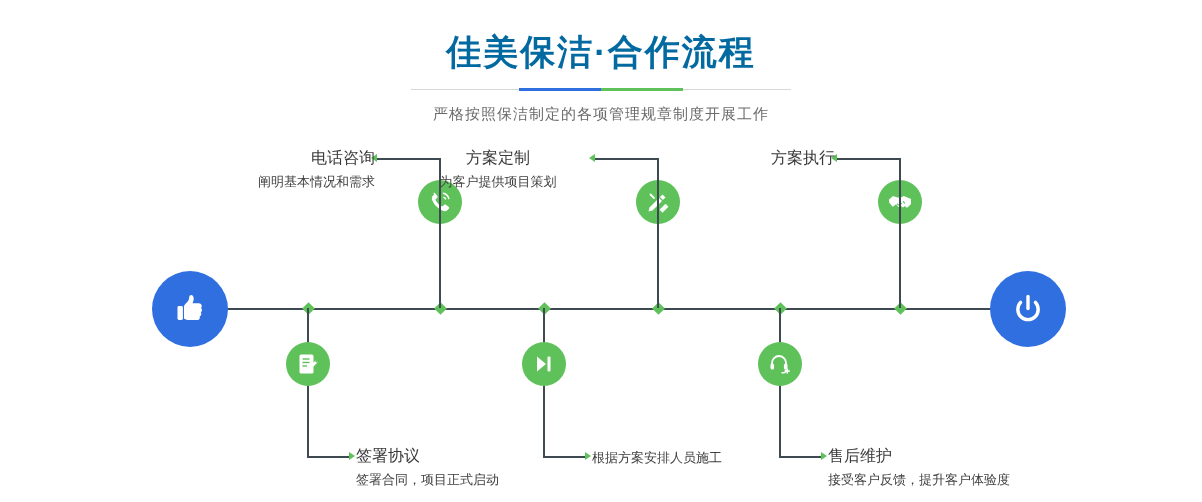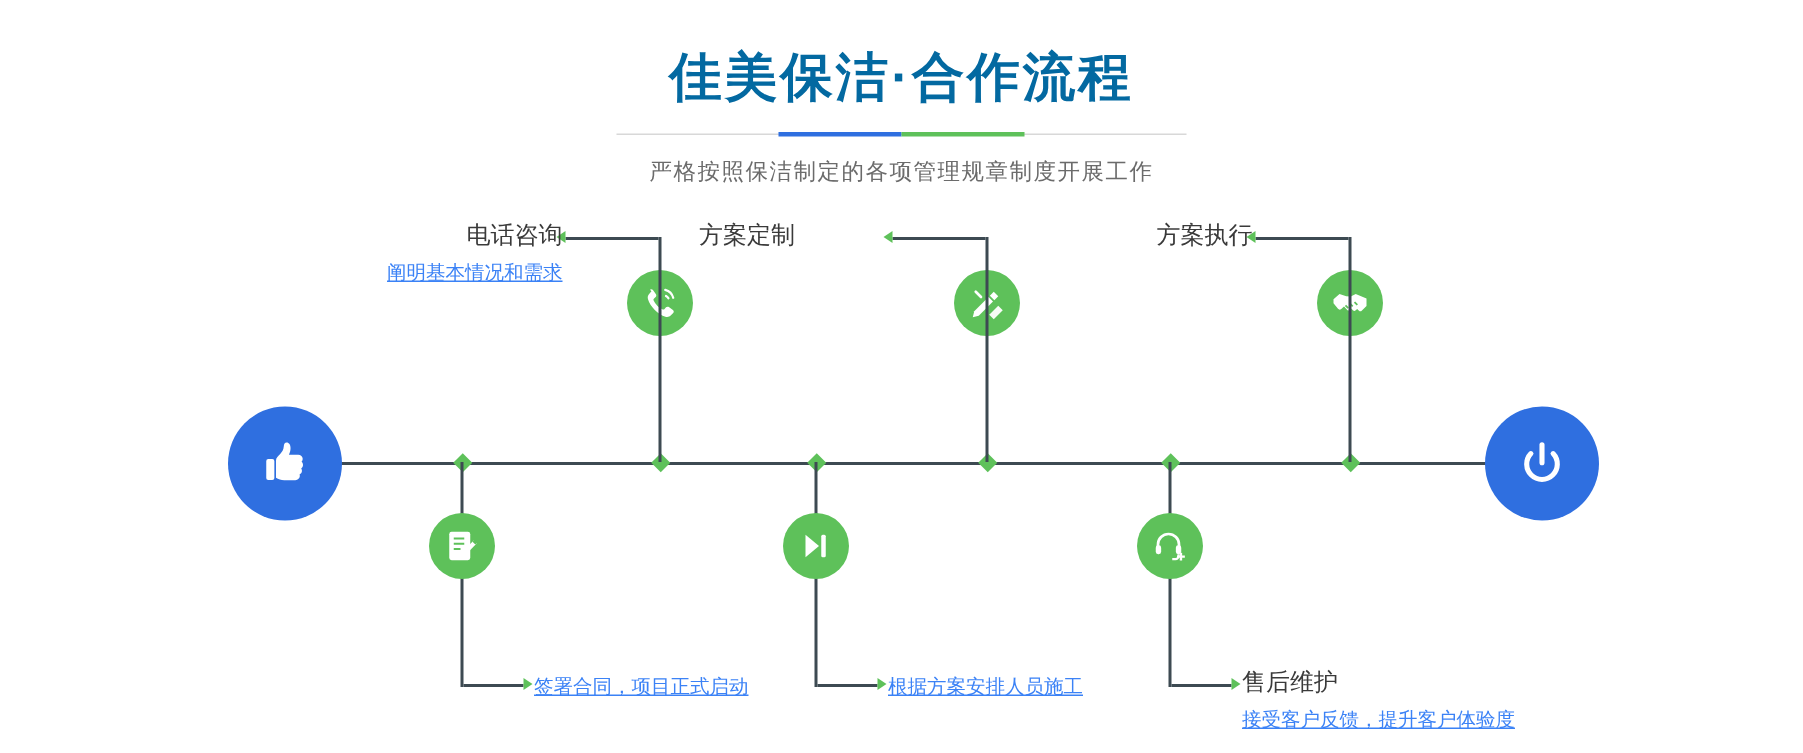--- a/index.html
+++ b/index.html
@@ -155,24 +155,23 @@
     position: absolute;
     white-space: nowrap;
   }
   .label .lbl-title {
     font-size: 16px;
     color: #3a3a3a;
     line-height: 22px;
   }
   .label .lbl-desc {
     font-size: 13px;
-    color: #3b82f6;
+    color: #404040;
     line-height: 22px;
     margin-top: 2px;
-    text-decoration: underline;
   }
   .label.above { text-align: center; }
   .label.below { text-align: center; }
 </style>
 </head>
 <body>
 
 <div class="page">
 
   <div class="header">
@@ -236,40 +235,42 @@
           <line x1="7.5" y1="11.5" x2="14.5" y2="11.5" stroke="#5ec15a" stroke-width="1.4"></line>
           <line x1="7.5" y1="15" x2="12" y2="15" stroke="#5ec15a" stroke-width="1.4"></line>
           <path fill="#ffffff" d="M20.8 9.3l2 2-7.3 7.3-2.7.7.7-2.7z"></path>
           <path fill="#5ec15a" d="M21 9.1l1.9 1.9-1 1-1.9-1.9z"></path>
         </svg>
       </div>
       <div class="stem" style="top:256px;height:66px"></div>
       <div class="arm" style="left:1px;top:320px;width:40px"></div>
       <div class="arrow right-point" style="left:41px;top:316px"></div>
       <div class="label below" style="left:48px;top:309px;width:230px;text-align:left">
+        <div class="lbl-title">签署协议</div>
         <div class="lbl-desc">签署合同，项目正式启动</div>
       </div>
     </div>
 
     <div class="node" style="left:658px">
       <div class="dot"></div>
       <div class="stem" style="top:88px;height:84px"></div>
       <div class="badge" style="top:88px;margin-top:-44px">
         <svg width="26" height="26" viewBox="0 0 26 26">
           <path fill="#ffffff" d="M4.5 18.5l9.5-9.5 3 3-9.5 9.5-4 1z"></path>
           <path fill="#ffffff" d="M17.5 5.5l3 3-2.6 2.6-3-3z"></path>
           <path fill="#ffffff" d="M20.5 14.8l-6 6 3 3 6-6z" opacity="0.95"></path>
           <line x1="5.5" y1="5.5" x2="9" y2="9" stroke="#ffffff" stroke-width="1.8" stroke-linecap="round"></line>
         </svg>
       </div>
       <div class="stem" style="top:22px;height:66px"></div>
       <div class="arm" style="left:-63px;top:22px;width:62px"></div>
       <div class="arrow left-point" style="left:-69px;top:18px"></div>
       <div class="label above" style="left:-255px;top:11px;width:190px;text-align:center">
         <div class="lbl-title">方案定制</div>
+        <div class="lbl-desc">为客户提供项目策划</div>
       </div>
     </div>
 
     <div class="node" style="left:544px">
       <div class="dot"></div>
       <div class="stem" style="top:172px;height:84px"></div>
       <div class="badge" style="top:206px">
         <svg width="26" height="26" viewBox="0 0 26 26">
           <path fill="#ffffff" d="M6 5.5l9 7.5-9 7.5z"></path>
           <rect fill="#ffffff" x="16.5" y="5.5" width="3" height="15" rx="1"></rect>

